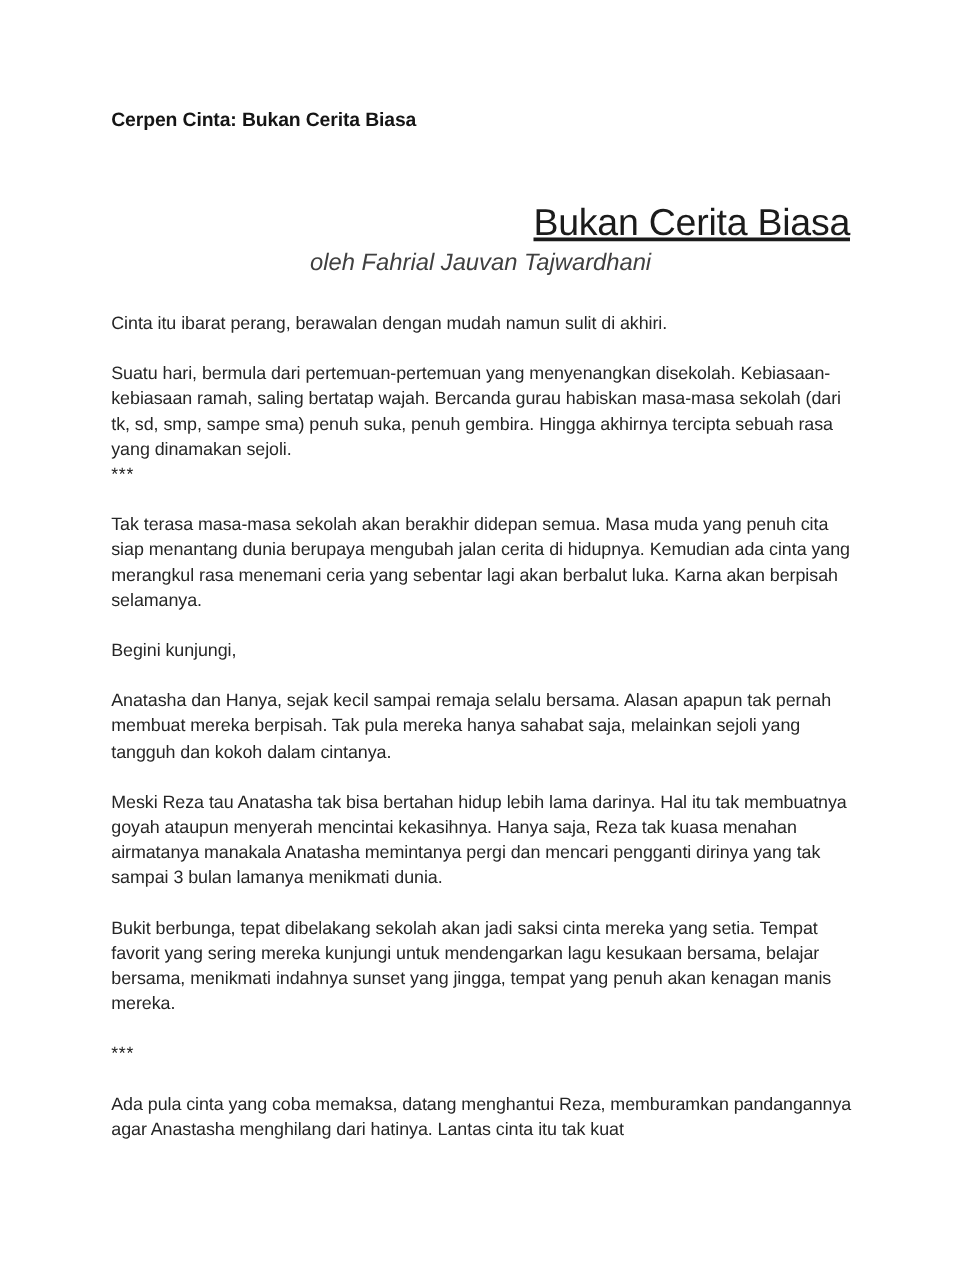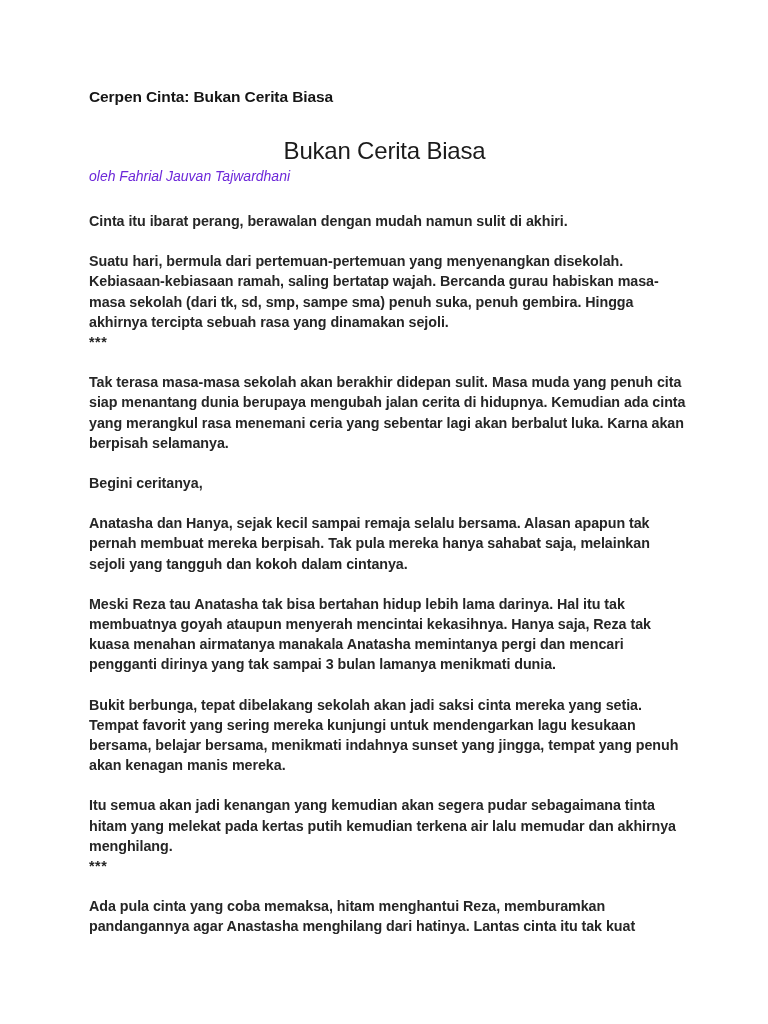--- a/index.html
+++ b/index.html
@@ -21,50 +21,50 @@
     background: #ffffff;
     box-sizing: border-box;
     padding: 88px 70px 0 89px;
     overflow: hidden;
   }
   .doc-header {
     font-size: 15.5px;
     font-weight: bold;
     color: #151515;
     letter-spacing: -0.1px;
-    margin: 0 0 30px 0;
+    margin: 0 0 55px 0;
     line-height: 1.2;
   }
   .story-title {
-    text-align: center;
-    font-size: 24px;
+    text-align: right;
+    font-size: 30px;
     font-weight: normal;
     color: #1b1b1b;
     line-height: 1.15;
     margin: 0 0 4px 0;
     letter-spacing: -0.2px;
     padding-right: 18px;
+    text-decoration: underline;
   }
   .story-byline {
-    text-align: left;
-    font-size: 14px;
+    text-align: center;
+    font-size: 19px;
     font-style: italic;
-    color: #6d28d9;
+    color: #404040;
     margin: 0 0 26px 0;
     line-height: 1.2;
     padding-right: 18px;
   }
   .body-block {
     font-size: 14.3px;
     line-height: 20.2px;
     color: #262626;
     margin: 0 0 20px 0;
     max-width: 600px;
     letter-spacing: -0.05px;
-    font-weight: bold;
   }
   .body-block:last-child {
     margin-bottom: 0;
   }
   .divider-stars {
     font-size: 14.3px;
     line-height: 20.2px;
     color: #262626;
     letter-spacing: 0.5px;
   }
@@ -85,36 +85,35 @@
 
   <div class="body-content">
       <div class="body-block">
         <span class="para-line">Cinta itu ibarat perang, berawalan dengan mudah namun sulit di akhiri.</span>
       </div>
       <div class="body-block">
         <span class="para-line">Suatu hari, bermula dari pertemuan-pertemuan yang menyenangkan disekolah. Kebiasaan-kebiasaan ramah, saling bertatap wajah. Bercanda gurau habiskan masa-masa sekolah (dari tk, sd, smp, sampe sma) penuh suka, penuh gembira. Hingga akhirnya tercipta sebuah rasa yang dinamakan sejoli.</span>
         <span class="divider-stars para-line">***</span>
       </div>
       <div class="body-block">
-        <span class="para-line">Tak terasa masa-masa sekolah akan berakhir didepan sulit. Masa muda yang penuh cita siap menantang dunia berupaya mengubah jalan cerita di hidupnya. Kemudian ada cinta yang merangkul rasa menemani ceria yang sebentar lagi akan berbalut luka. Karna akan berpisah selamanya.</span>
+        <span class="para-line">Tak terasa masa-masa sekolah akan berakhir didepan semua. Masa muda yang penuh cita siap menantang dunia berupaya mengubah jalan cerita di hidupnya. Kemudian ada cinta yang merangkul rasa menemani ceria yang sebentar lagi akan berbalut luka. Karna akan berpisah selamanya.</span>
       </div>
       <div class="body-block">
-        <span class="para-line">Begini ceritanya,</span>
+        <span class="para-line">Begini kunjungi,</span>
       </div>
       <div class="body-block">
         <span class="para-line">Anatasha dan Hanya, sejak kecil sampai remaja selalu bersama. Alasan apapun tak pernah membuat mereka berpisah. Tak pula mereka hanya sahabat saja, melainkan sejoli yang tangguh dan kokoh dalam cintanya.</span>
       </div>
       <div class="body-block">
         <span class="para-line">Meski Reza tau Anatasha tak bisa bertahan hidup lebih lama darinya. Hal itu tak membuatnya goyah ataupun menyerah mencintai kekasihnya. Hanya saja, Reza tak kuasa menahan airmatanya manakala Anatasha memintanya pergi dan mencari pengganti dirinya yang tak sampai 3 bulan lamanya menikmati dunia.</span>
       </div>
       <div class="body-block">
         <span class="para-line">Bukit berbunga, tepat dibelakang sekolah akan jadi saksi cinta mereka yang setia. Tempat favorit yang sering mereka kunjungi untuk mendengarkan lagu kesukaan bersama, belajar bersama, menikmati indahnya sunset yang jingga, tempat yang penuh akan kenagan manis mereka.</span>
       </div>
       <div class="body-block">
-        <span class="para-line">Itu semua akan jadi kenangan yang kemudian akan segera pudar sebagaimana tinta hitam yang melekat pada kertas putih kemudian terkena air lalu memudar dan akhirnya menghilang.</span>
         <span class="divider-stars para-line">***</span>
       </div>
       <div class="body-block">
-        <span class="para-line">Ada pula cinta yang coba memaksa, hitam menghantui Reza, memburamkan pandangannya agar Anastasha menghilang dari hatinya. Lantas cinta itu tak kuat</span>
+        <span class="para-line">Ada pula cinta yang coba memaksa, datang menghantui Reza, memburamkan pandangannya agar Anastasha menghilang dari hatinya. Lantas cinta itu tak kuat</span>
       </div>
     </div>
 
 </div>
 
 </body></html>

